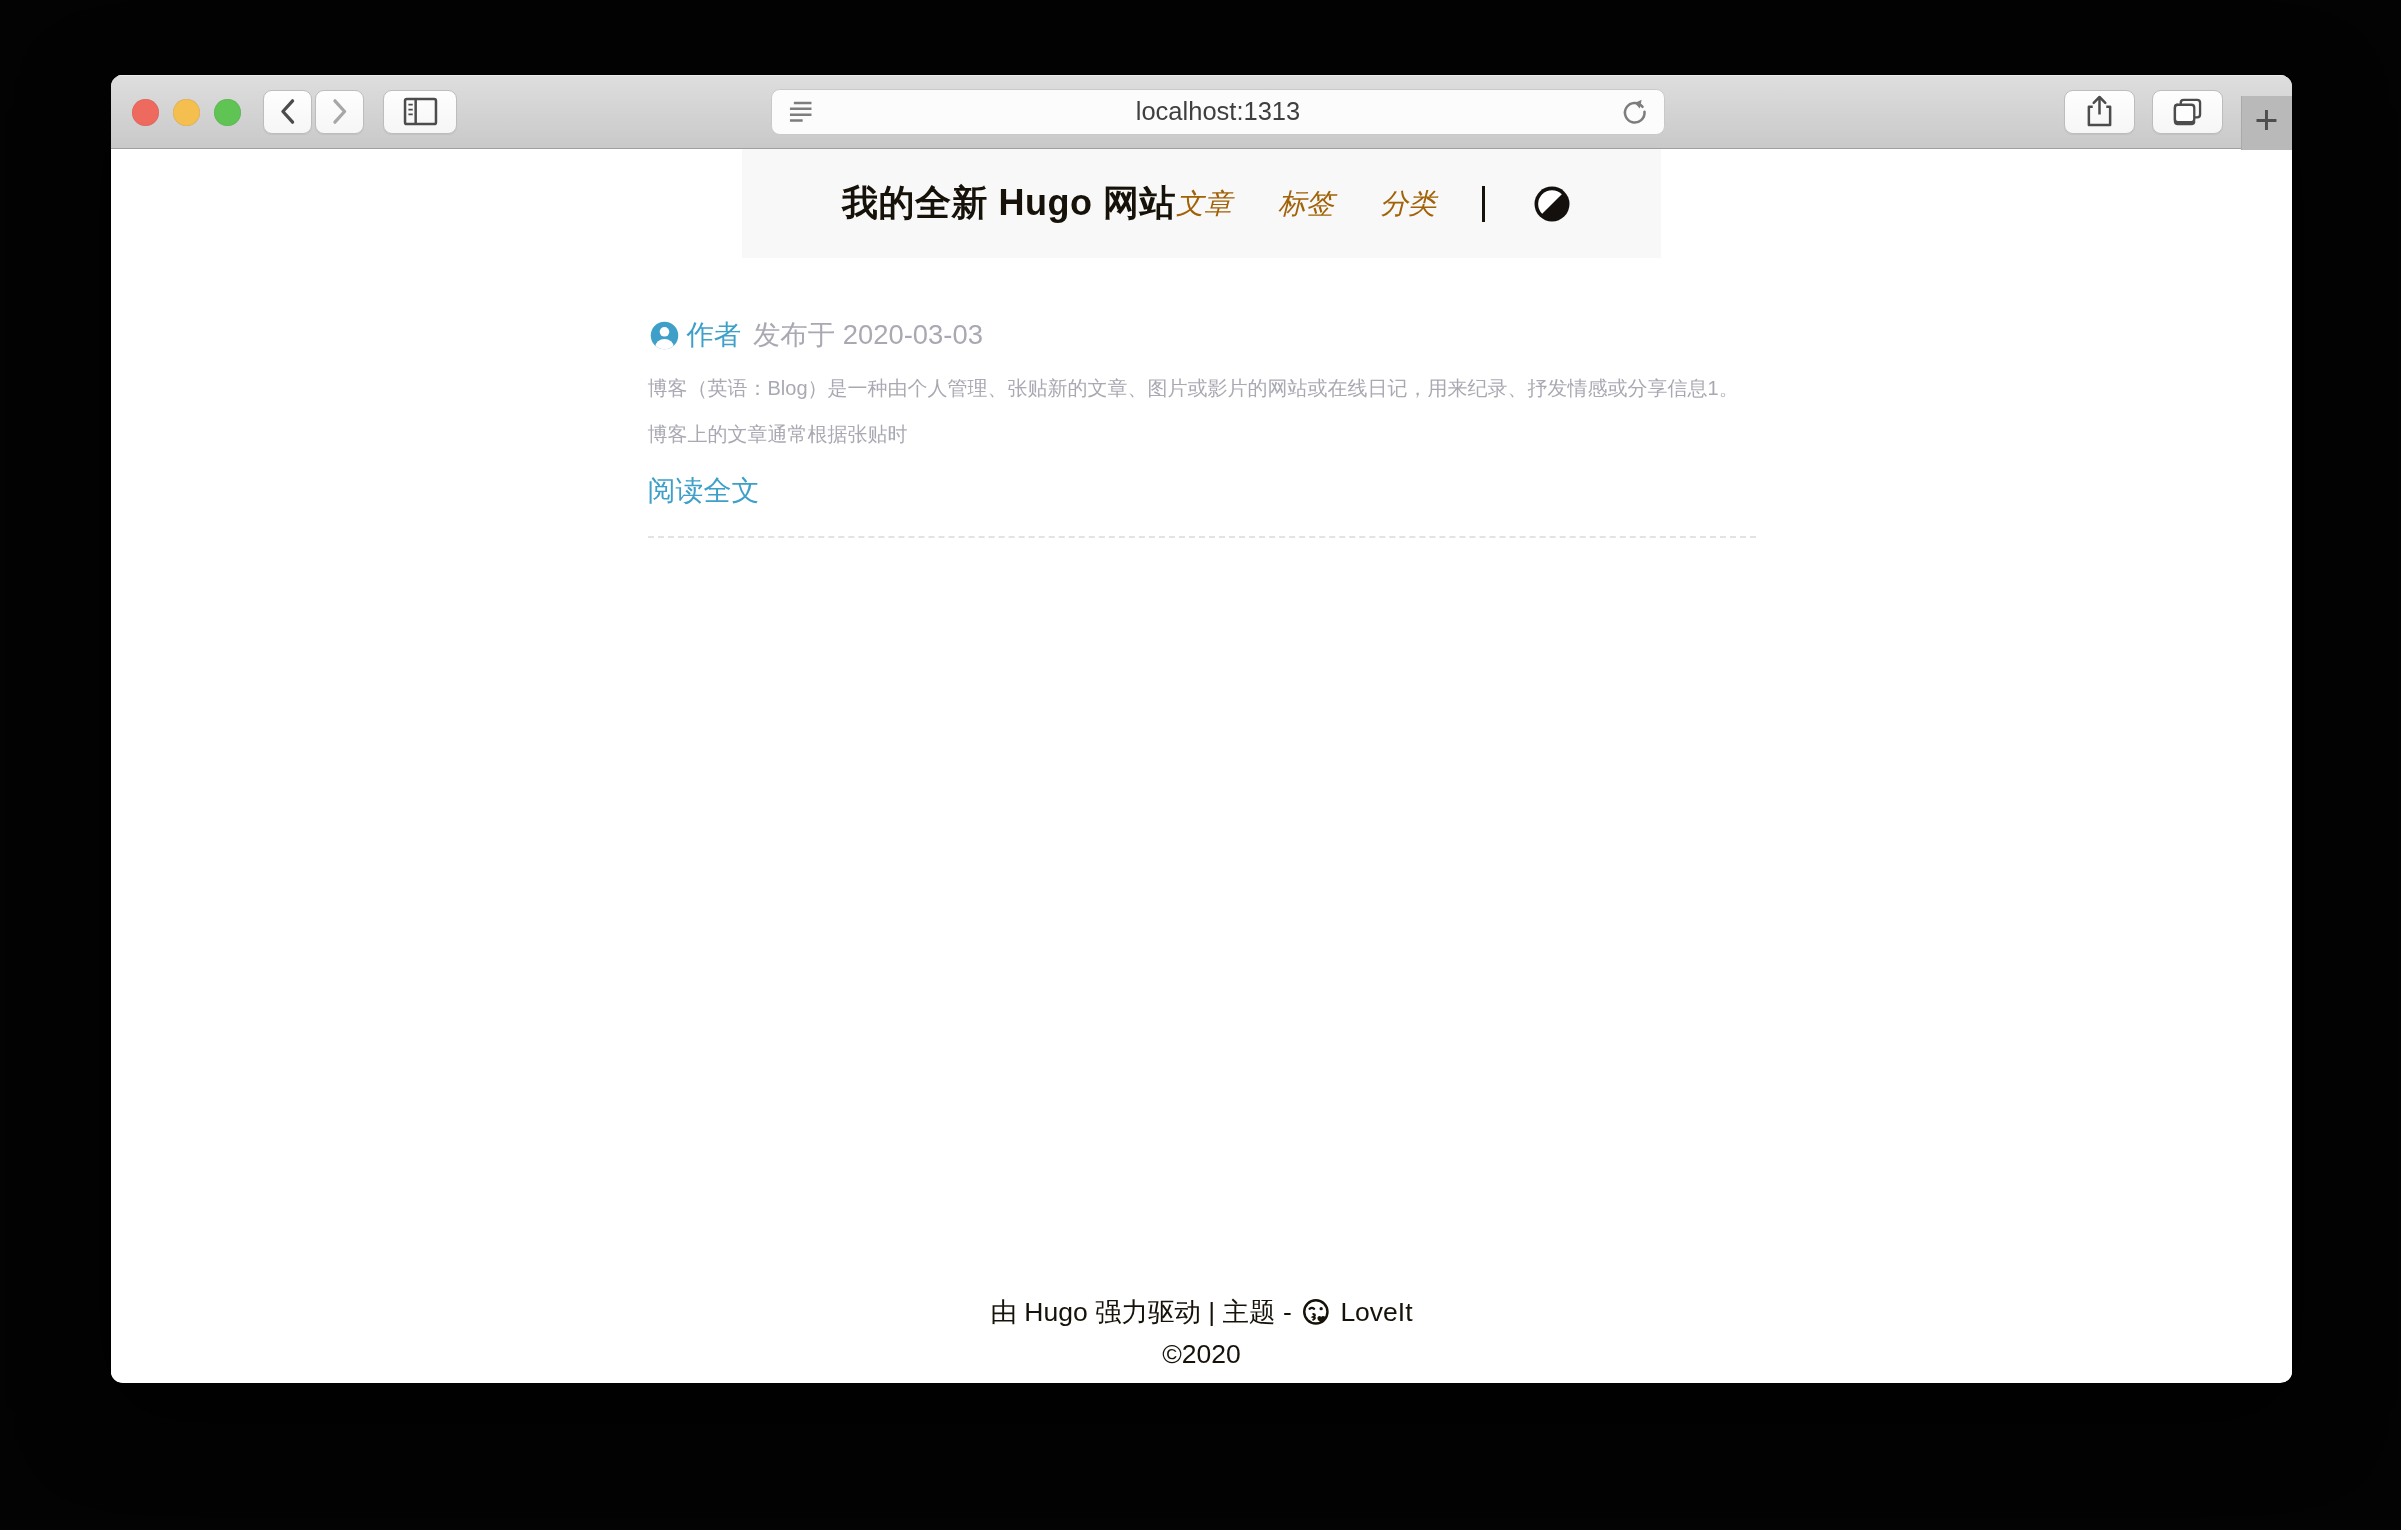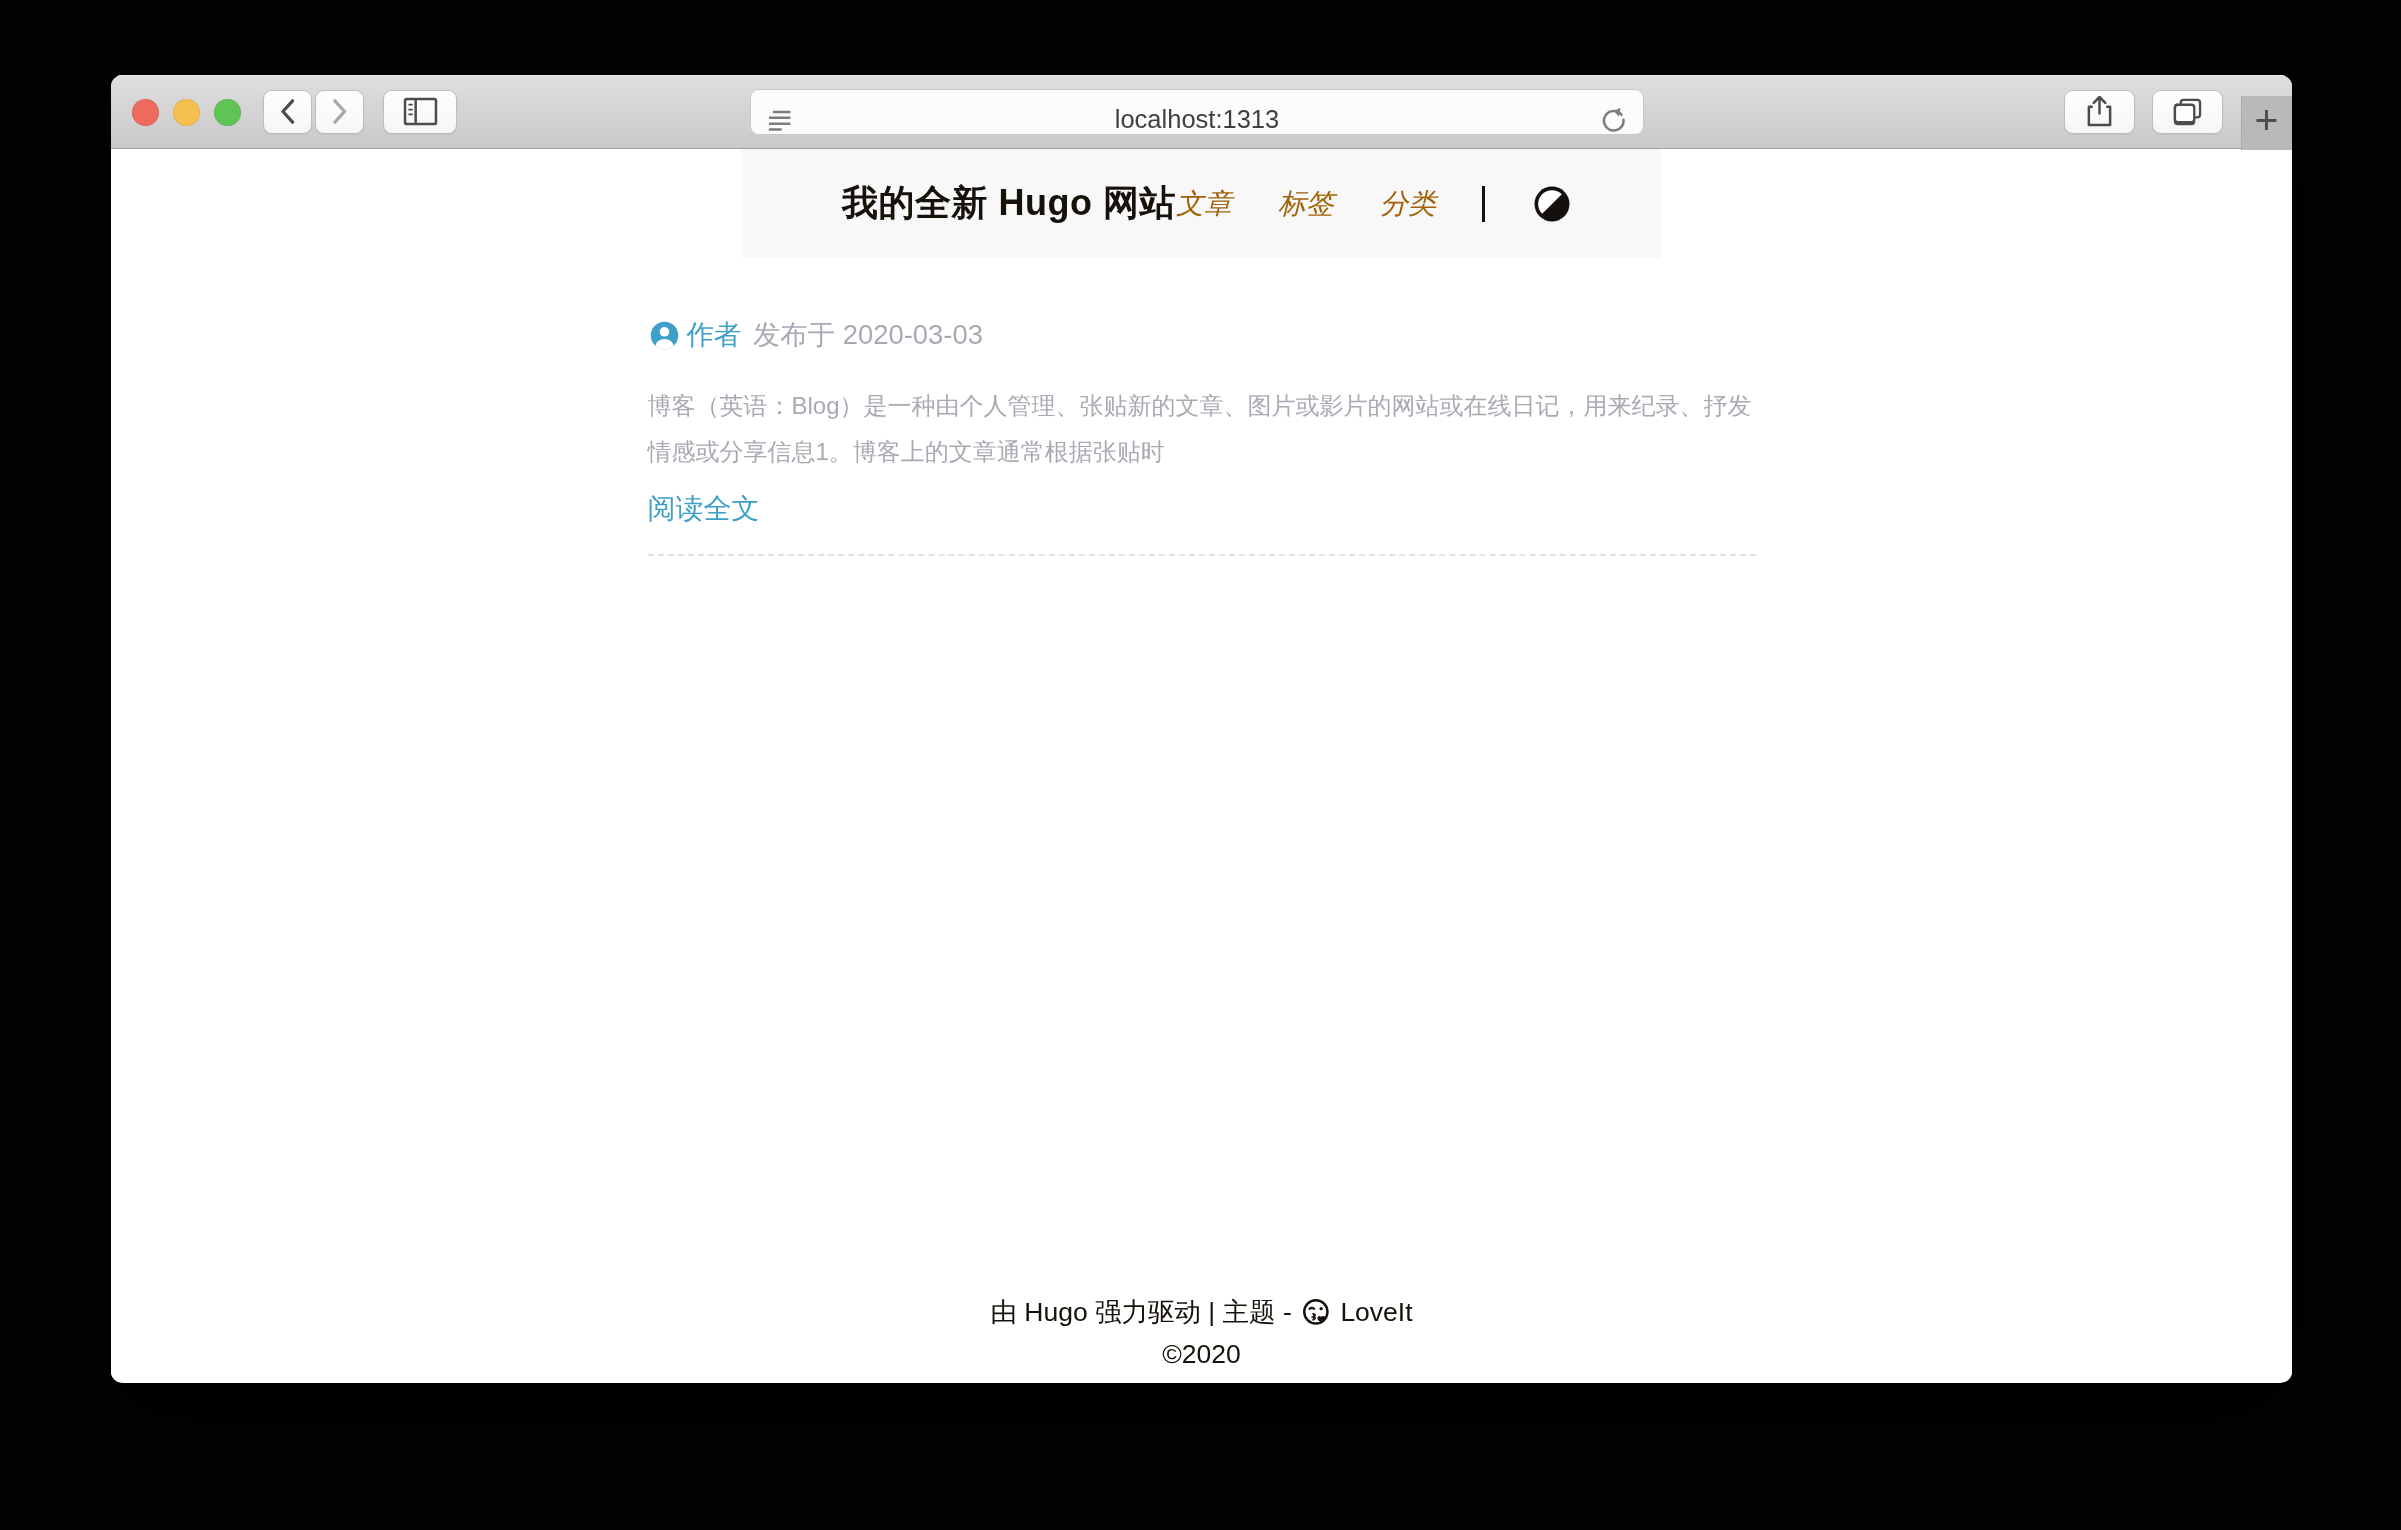--- a/index.html
+++ b/index.html
@@ -29,23 +29,23 @@
     background:linear-gradient(#fefefe,#f6f6f6);
     border:1px solid #bdbdbd; border-radius:8.8px;
     display:flex; align-items:center; justify-content:center;
     height:44px; box-shadow:0 1px 1px rgba(0,0,0,.06);
   }
   .histnav{ position:absolute; left:152px; top:14.7px; display:flex; gap:2.9px; }
   .histnav .tb-btn{ width:49px; }
   .sidebar-btn{ position:absolute; left:272px; top:14.7px; width:74px; }
 
   .url-field{
-    position:absolute; left:639px; top:13.7px; width:894px; height:46px;
+    position:absolute; left:660px; top:13.7px; width:894px; height:46px;
     background:#fcfcfc; border:1px solid #c9c9c9; border-radius:8.8px;
-    display:flex; align-items:flex-end; padding:0 15.7px;
+    display:flex; align-items:center; padding:0 15.7px;
   }
   .url-text{ flex:1; text-align:center; font-size:25.5px; color:#3f3f3f; }
 
   .right-btns{ position:absolute; left:1953px; top:14.7px; display:flex; gap:16.7px; }
   .right-btns .tb-btn{ width:71px; }
 
   .newtab-strip{
     position:absolute; right:0; top:20.6px; width:51px; height:54px;
     background:#b9b9b9; display:flex; align-items:center; justify-content:center;
     box-shadow:inset 1px 0 0 rgba(0,0,0,.08);
@@ -69,21 +69,21 @@
   .nav-sep{ width:2.9px; height:36px; background:#161209; }
   .theme-toggle{ width:42px; height:42px; cursor:pointer; }
 
   
   .main{ flex:1; }
   .post{ width:1108px; margin:0 auto; padding-top:39px; }
   .post-title{ font-size:34px; font-weight:700; color:#161209; line-height:1.3; cursor:pointer; }
   .post-meta{ margin-top:20px; display:flex; align-items:center; font-size:27.4px; color:#a9a9b3; }
   .author-icon{ width:33px; height:33px; margin-right:5.9px; flex-shrink:0; }
   .author-name{ color:#3ea0c8; cursor:pointer; margin-right:11.8px; }
-  .post-summary{ margin-top:30px; font-size:24px; line-height:46px; color:#a9a9b3; }
+  .post-summary{ margin-top:12px; font-size:20px; line-height:46px; color:#a9a9b3; }
   .read-more{ display:inline-block; margin-top:14.7px; font-size:28px; color:#3ea0c8; cursor:pointer; }
   .post-divider{ margin-top:26.5px; border-bottom:2px dashed #e3e3e3; }
 
   
   .site-footer{ text-align:center; padding-bottom:5.9px; color:#161209; }
   .footer-line1{ font-size:26.5px; line-height:41px; display:flex; align-items:center; justify-content:center; gap:8.8px; }
   .footer-line2{ font-size:26.5px; line-height:43px; }
   .kiss-icon{ width:31px; height:31px; display:inline-block; }
   .footer-link{ cursor:pointer; }
 </style>

